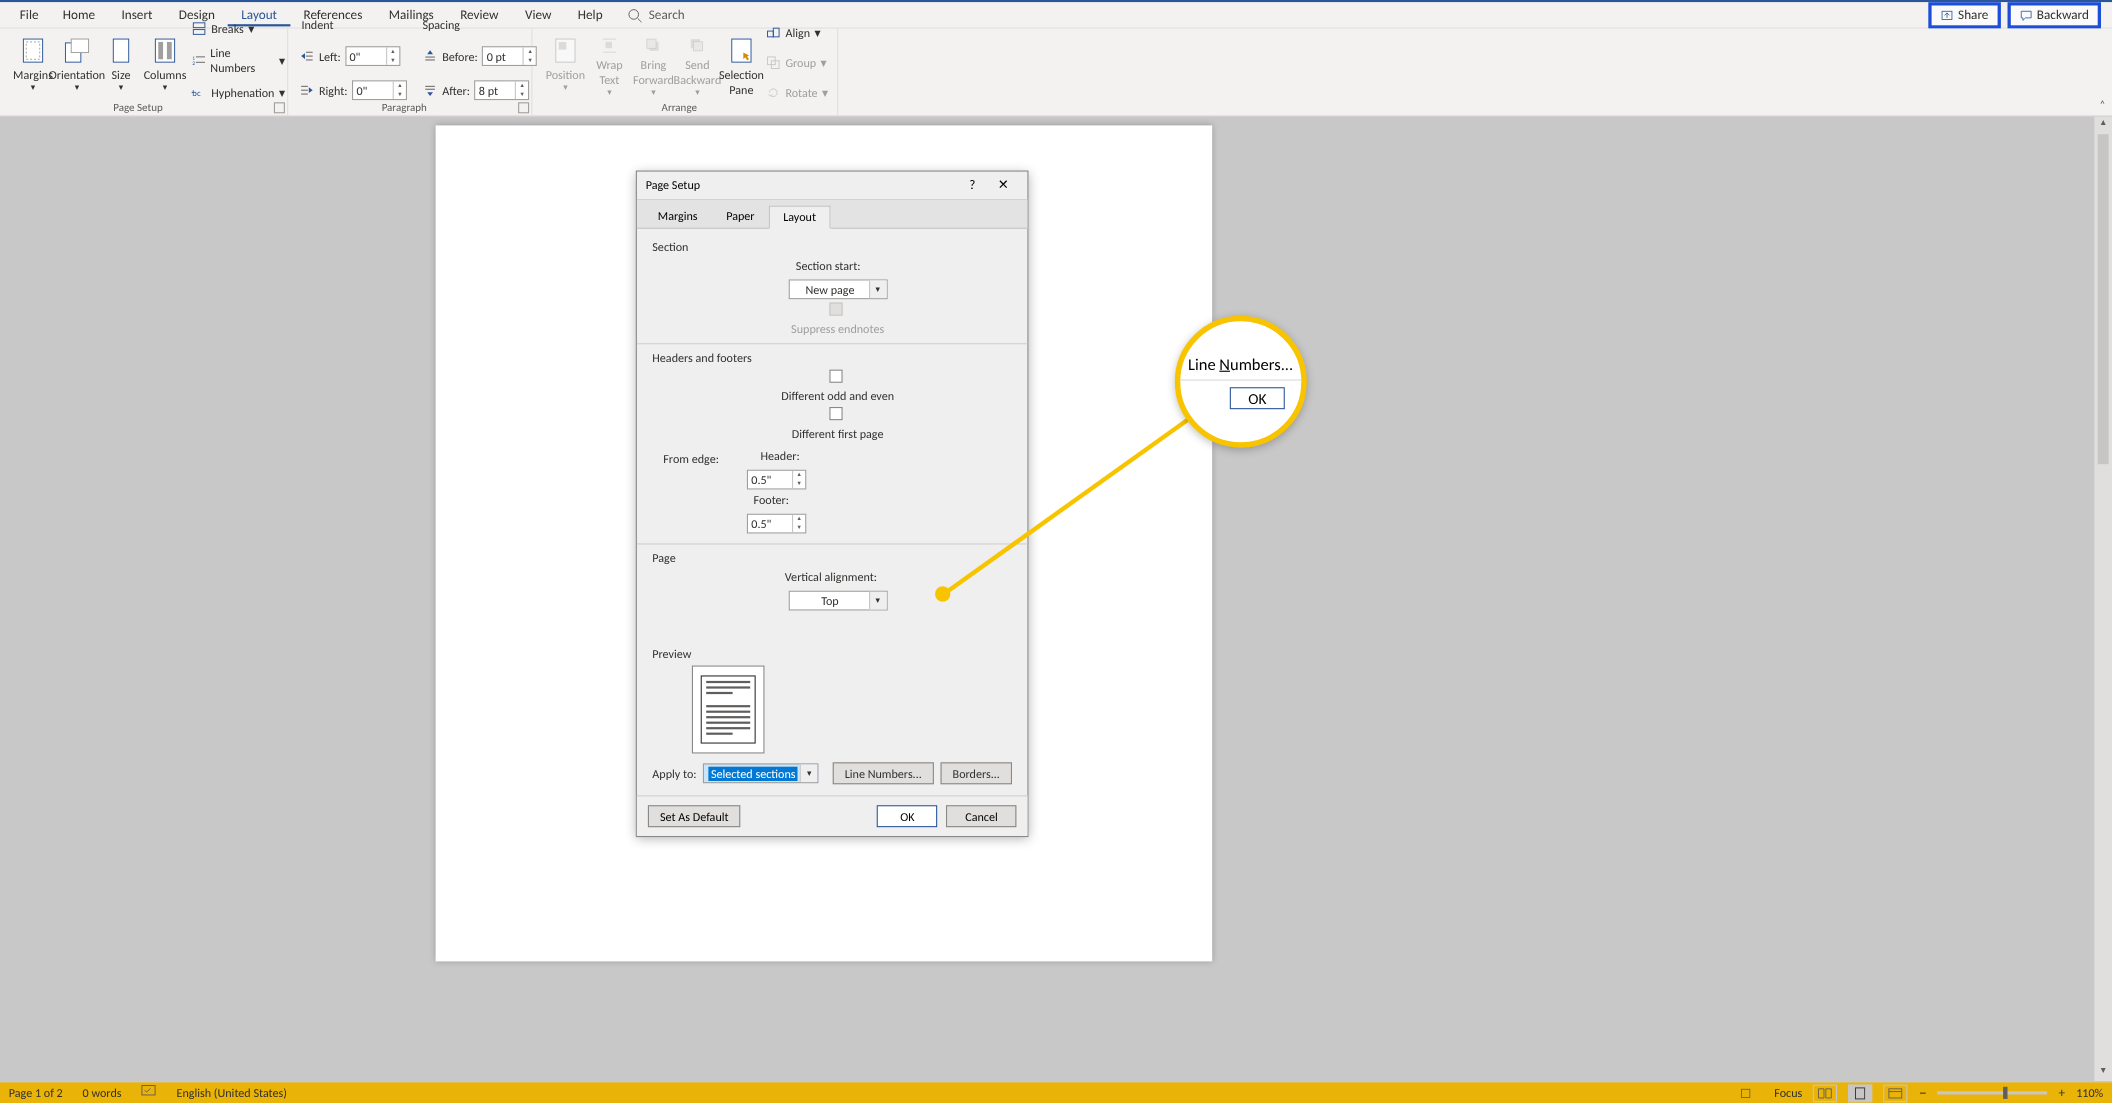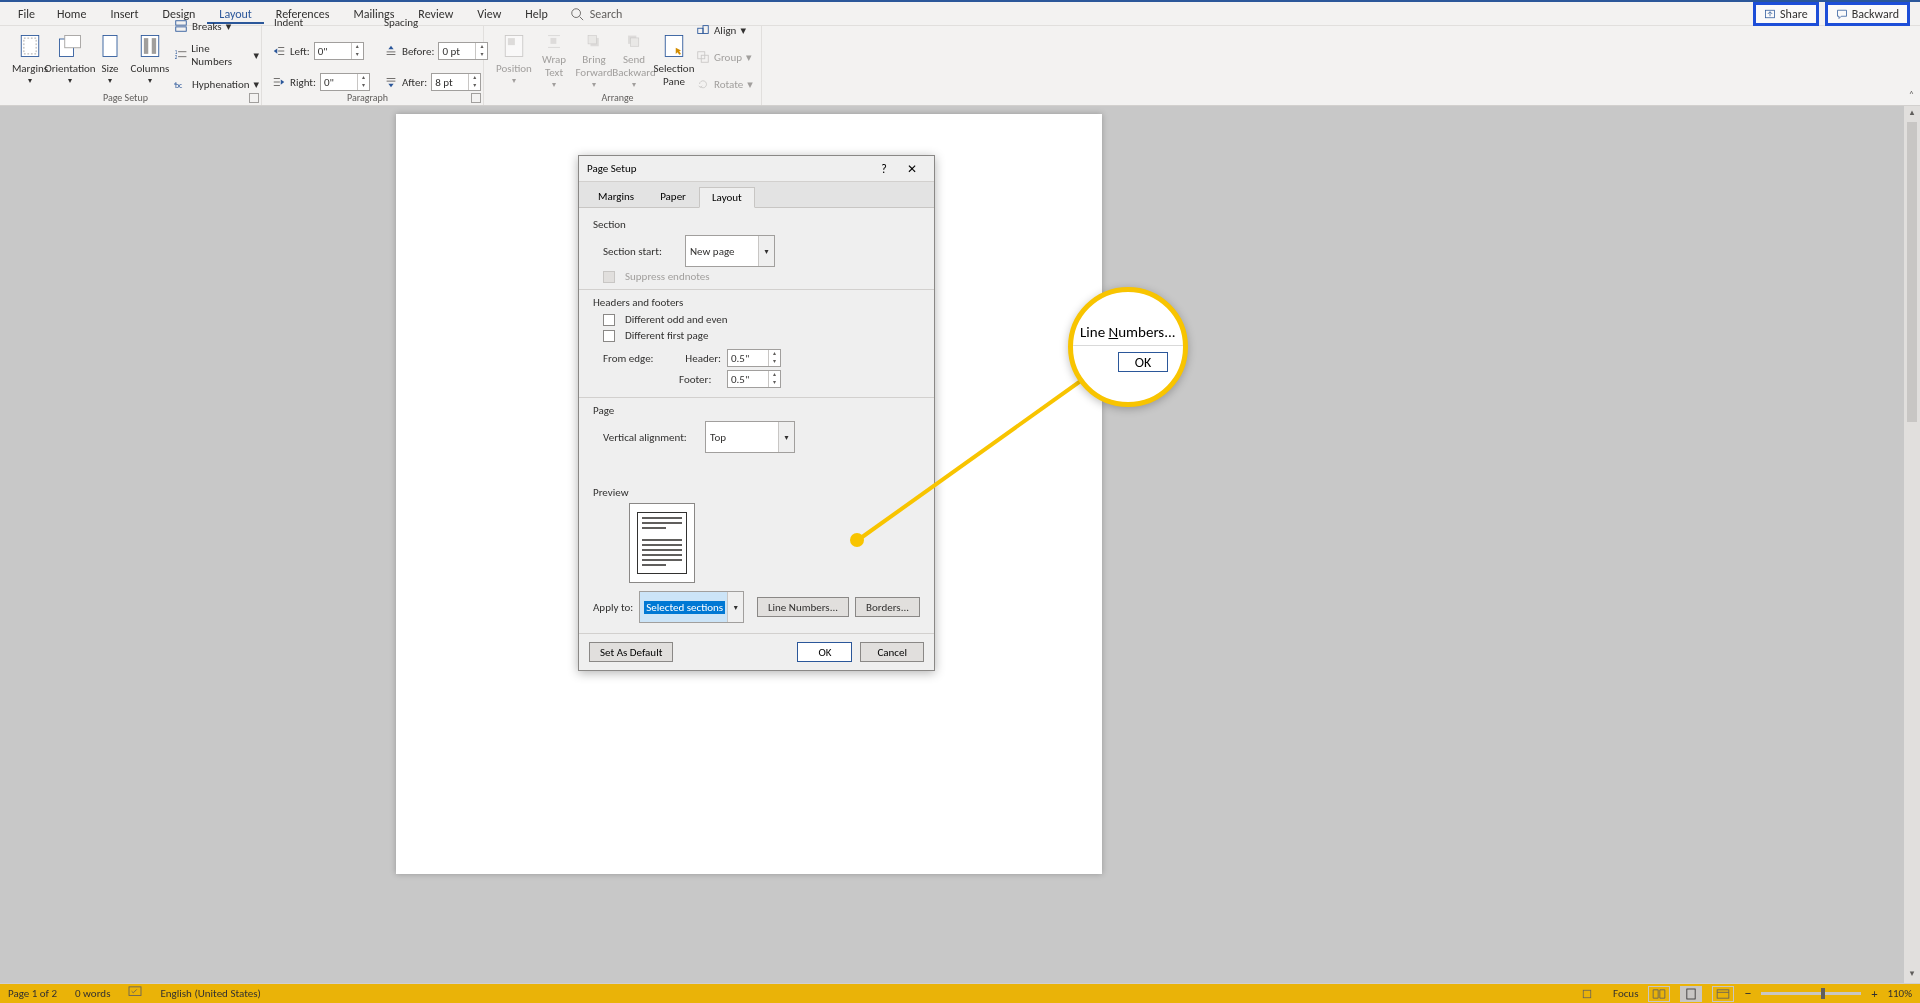--- a/index.html
+++ b/index.html
@@ -44,23 +44,23 @@
 
 .dialog{ position:absolute; top:155px; left:578px; width:357px; background:#efefef; border:1px solid #8a8886; box-shadow:0 2px 10px rgba(0,0,0,.3);}
 .dialog .titlebar{ display:flex; align-items:center; height:26px; padding:0 8px; font-size:11px; border-bottom:1px solid #d2d0ce;}
 .dialog .titlebar .sp{margin-left:auto;}
 .dialog .titlebar .hbtn{ width:28px; text-align:center; font-size:12px;}
 .dtabs{ display:flex; padding:4px 6px 0 6px; background:#e3e3e3; border-bottom:1px solid #c8c6c4;}
 .dtab{ padding:3px 12px; font-size:11px; border:1px solid transparent; border-bottom:none; cursor:default;}
 .dtab.active{ background:#efefef; border:1px solid #c8c6c4; border-bottom:1px solid #efefef; position:relative; top:1px;}
 .dbody{ padding:6px 14px 10px 14px; font-size:11px; color:#323130;}
 .section-h{ font-size:11px; margin-top:4px; margin-bottom:4px;}
-.field-row{ display:flex; align-items:center; gap:6px; margin:3px 0; padding-left:10px;}
+.field-row{ display:flex; align-items:center; gap:6px; margin:3px 0; padding-left:10px;flex-direction:column;}
 .field-row label{ min-width:60px;}
-.ddl{ height:32px; border:1px solid #a19f9d; background:#fff; display:flex; align-items:center; padding:0 18px 0 4px; font-size:11px; position:relative; min-width:90px;}
+.ddl{ height:18px; border:1px solid #a19f9d; background:#fff; display:flex; align-items:center; padding:0 18px 0 4px; font-size:11px; position:relative; min-width:90px;justify-content:center;}
 .ddl .car{ position:absolute; right:0; top:0; bottom:0; width:16px; border-left:1px solid #c8c6c4; display:flex; align-items:center; justify-content:center; font-size:8px; background:#efefef;}
 .chk{ width:12px;height:12px; border:1px solid #8a8886; background:#fff; display:inline-block; margin-right:4px; vertical-align:-2px;}
 .chk.dis{ background:#e1dfdd; border-color:#c8c6c4;}
 .hr{ border-top:1px solid #d2d0ce; margin:6px -14px;}
 .preview-box{ width:66px; height:80px; border:1px solid #8a8886; background:#fff; margin:4px 0 6px 36px; display:flex; align-items:center; justify-content:center;}
 .preview-box .pg{ width:50px; height:62px; border:1px solid #323130; display:flex; flex-direction:column; gap:3px; padding:4px 4px;}
 .preview-box .pg div{ height:2px; background:#605e5c;}
 .bottom-row{ display:flex; align-items:center; gap:6px; margin-top:8px;}
 .dlg-btn{ height:20px; padding:0 10px; border:1px solid #8a8886; background:#e1dfdd; font-size:11px; display:flex; align-items:center;}
 .dlg-btn.primary{ border:1px solid #2b579a; background:#fff; padding:0 20px;}

